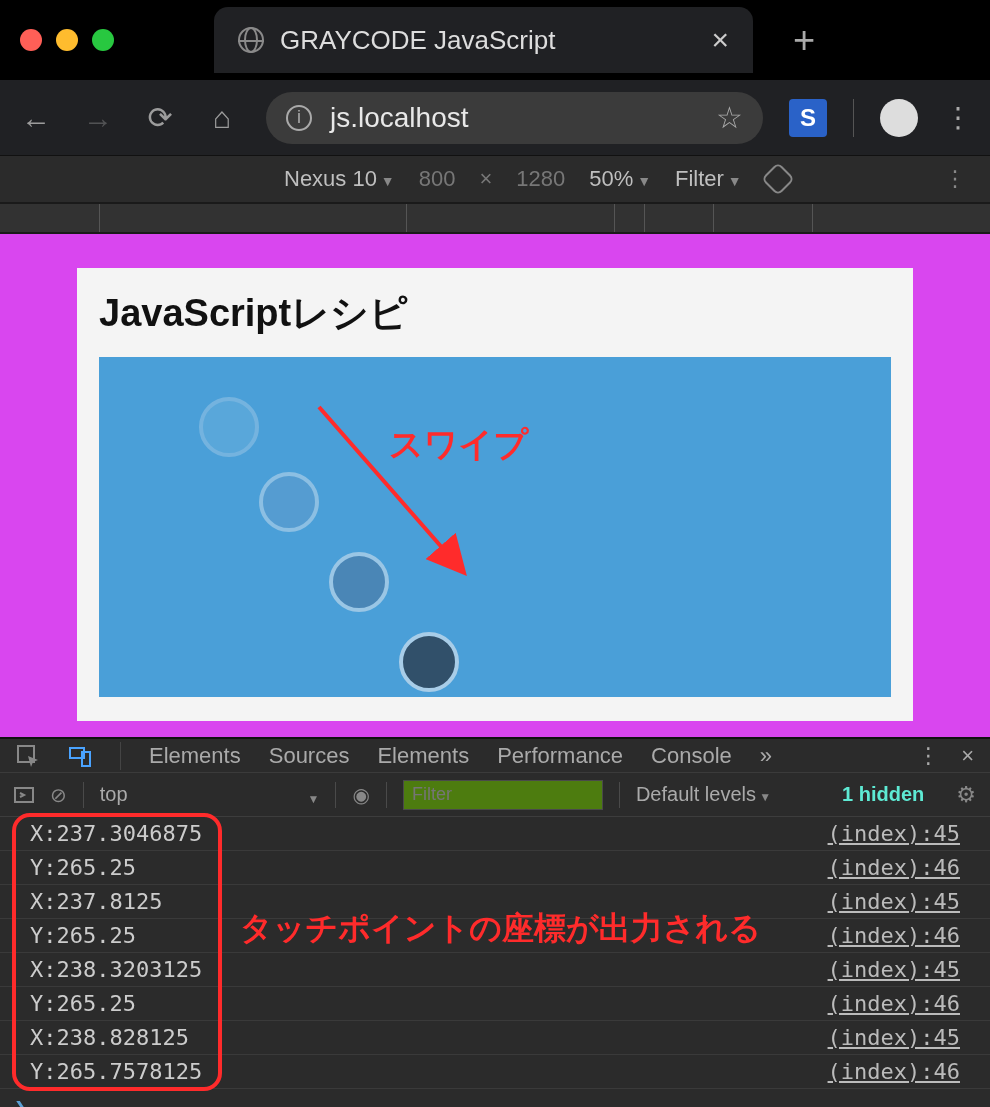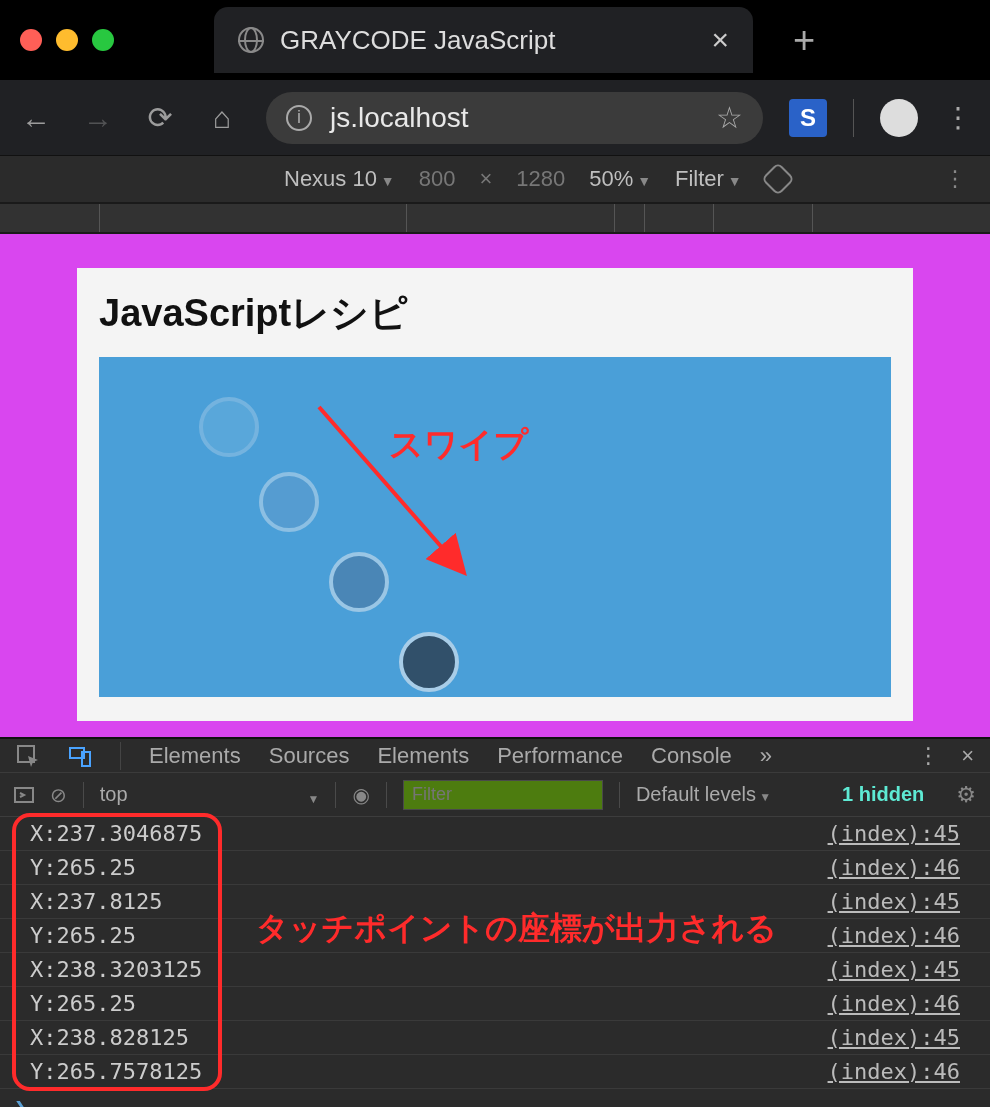--- a/index.html
+++ b/index.html
@@ -167,21 +167,21 @@
   .red-box{
     position:absolute;
     left:12px; top:-4px;
     width:210px; height:278px;
     border:4px solid #ff2b2b;
     border-radius:18px;
     pointer-events:none;
   }
   .annot{
     position:absolute;
-    left:256px; top:90px;
+    left:240px; top:90px;
     color:#ff2b2b;
     font-size:32px;
     font-weight:700;
   }
   .prompt-row{
     color:#5a9fd4;
     padding:6px 14px;
     font-family: Menlo, monospace;
     font-size:22px;
   }

